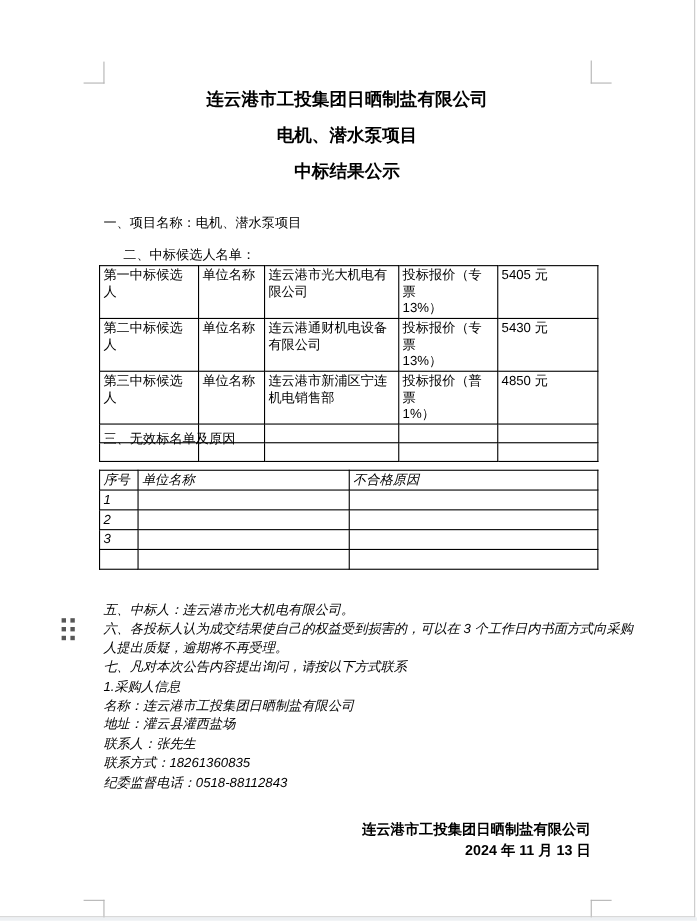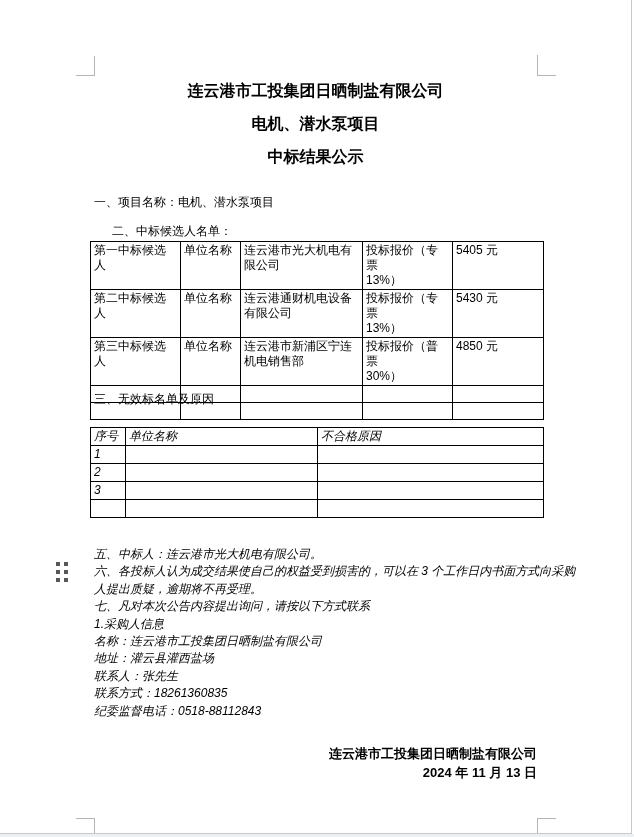--- a/index.html
+++ b/index.html
@@ -122,21 +122,21 @@
         <td>投标报价（专票
 13%）</td>
         <td>5430 元</td>
       </tr>
       <tr>
         <td>第三中标候选人</td>
         <td>单位名称</td>
         <td>连云港市新浦区宁连
 机电销售部</td>
         <td>投标报价（普票
-30%）</td>
+1%）</td>
         <td>4850 元</td>
       </tr>
       <tr>
         <td></td>
         <td></td>
         <td></td>
         <td></td>
         <td></td>
       </tr>
       <tr>

